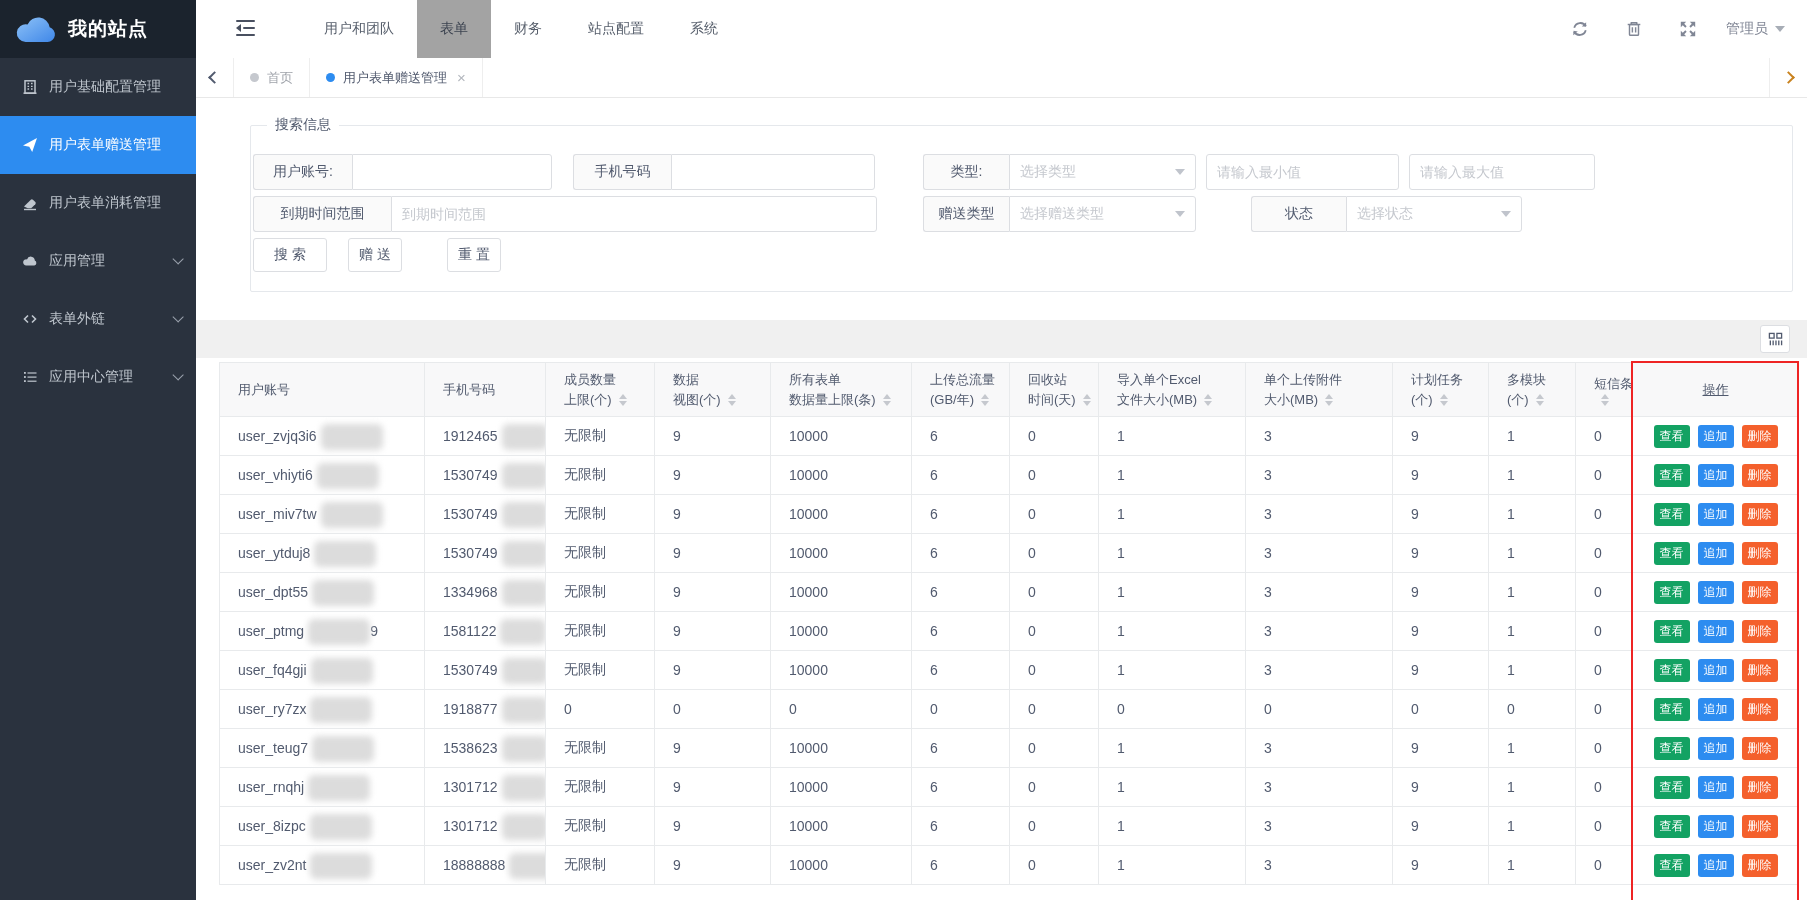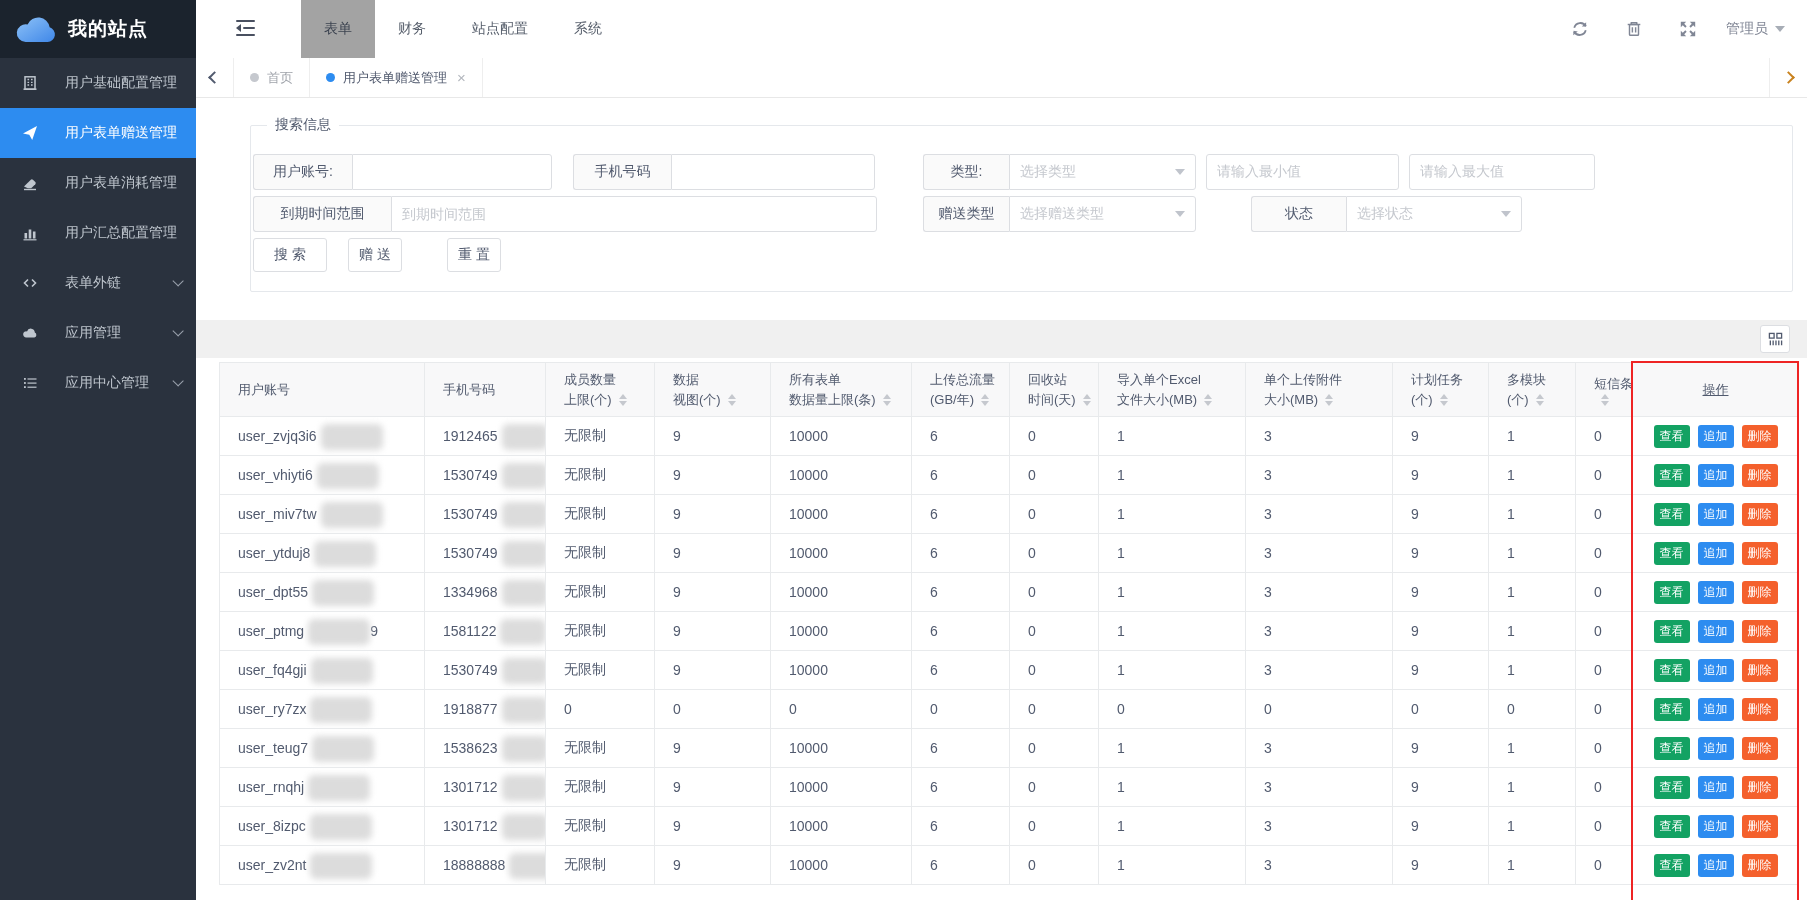--- a/index.html
+++ b/index.html
@@ -3,21 +3,21 @@
 <meta charset="utf-8">
 <style>
   * { margin:0; padding:0; box-sizing:border-box; }
   html,body { width:1807px; height:900px; overflow:hidden; background:#fff;
     font-family:"Liberation Sans","DejaVu Sans",sans-serif; font-size:14px; color:#515a6e; }
 
   
   .sidebar { position:absolute; left:0; top:0; width:196px; height:900px; background:#2a323e; z-index:5; }
   .logo { height:58px; background:#1b232d; display:flex; align-items:center; padding-left:14px; gap:10px; }
   .logo-text { color:#fff; font-size:19px; font-weight:bold; letter-spacing:1px; }
-  .menu-item { height:50px; display:flex; align-items:center; padding-left:22px; gap:27px;
+  .menu-item { height:58px; display:flex; align-items:center; padding-left:22px; gap:11px;
     color:#bfc6ce; font-size:14px; cursor:pointer; position:relative; }
   .menu-item.active { background:#2d8cf0; color:#fff; }
   .menu-item .micon { width:16px; height:16px; flex:0 0 16px; display:inline-flex; }
   .menu-item .micon svg { width:16px; height:16px; }
   .chev { position:absolute; right:16px; width:8px; height:8px; border-right:1.6px solid #9aa2ad;
     border-bottom:1.6px solid #9aa2ad; transform:rotate(45deg) translateY(-3px); }
 
   
   .header { position:absolute; left:196px; top:0; width:1611px; height:58px; background:#fff; z-index:4; }
   .hamburger { position:absolute; left:40px; top:20px; width:19px; height:16px; cursor:pointer; }
@@ -60,21 +60,21 @@
   .main { position:absolute; left:196px; top:98px; width:1611px; height:802px; background:#fff; }
   fieldset.search { position:absolute; left:54px; top:18px; width:1543px; height:176px;
     border:1px solid #e5e8ec; border-radius:2px; }
   fieldset.search legend { margin-left:16px; padding:0 8px; font-size:14px; color:#515a6e; }
   .frow { position:absolute; height:36px; display:flex; }
   .igroup { display:flex; height:36px; }
   .ilabel { background:#fafafa; border:1px solid #dcdee2; border-right:none; border-radius:3px 0 0 3px;
     display:flex; align-items:center; justify-content:center; color:#515a6e; font-size:14px; }
   .ibox { border:1px solid #dcdee2; border-radius:0 3px 3px 0; background:#fff; height:36px;
     font-size:14px; color:#515a6e; padding:0 10px; outline:none; }
-  .ibox.alone { border-radius:3px;font-family:Liberation Serif, serif; }
+  .ibox.alone { border-radius:3px; }
   .ibox::placeholder { color:#c5c8ce; }
   .sel { position:relative; border:1px solid #dcdee2; border-radius:0 3px 3px 0; background:#fff;
     display:flex; align-items:center; padding:0 26px 0 10px; color:#c5c8ce; font-size:14px; cursor:pointer; }
   .sel .caret { position:absolute; right:10px; border-top-color:#c0c4cc; }
   .sbtn { position:absolute; top:0; height:34px; background:#fff; border:1px solid #dcdee2;
     border-radius:3px; font-size:14px; color:#515a6e; cursor:pointer; text-align:center;
     font-family:inherit; white-space:nowrap; }
 
   
   .strip { position:absolute; left:196px; top:320px; width:1611px; height:38px; background:#f0f0f0; z-index:2; }
@@ -147,45 +147,34 @@
           <svg viewBox="0 0 16 16" fill="currentColor">
             <path d="M2 11.5 L8.8 4.7 a1.5 1.5 0 0 1 2.1 0 l2.4 2.4 a1.5 1.5 0 0 1 0 2.1 L9.2 13.3 H5.8 Z"></path>
             <path d="M2 14.5 h12" stroke="currentColor" stroke-width="1.4"></path>
           </svg>
         </span>
         <span>用户表单消耗管理</span>
       </div>
       <div class="menu-item">
         <span class="micon">
           <svg viewBox="0 0 16 16" fill="currentColor">
-            <rect x="2.5" y="8" width="2.6" height="5.5"></rect>
-            <rect x="6.7" y="4.5" width="2.6" height="9"></rect>
-            <rect x="10.9" y="6.5" width="2.6" height="7"></rect>
-            <path d="M1.5 14.8h13" stroke="currentColor" stroke-width="1.2"></path>
+            <path d="M12.4 12.5 H4.4 a3.1 3.1 0 1 1 .6-6.1 A4 4 0 0 1 12.8 7.6 a2.6 2.6 0 0 1 -.4 4.9z"></path>
           </svg>
         </span>
-        <span>用户汇总配置管理</span>
+        <span>应用管理</span>
+        <span class="chev"></span>
       </div>
       <div class="menu-item">
         <span class="micon">
           <svg viewBox="0 0 16 16" fill="none" stroke="currentColor" stroke-width="1.6">
             <path d="M6 4.5 L2.5 8 L6 11.5"></path>
             <path d="M10 4.5 L13.5 8 L10 11.5"></path>
           </svg>
         </span>
         <span>表单外链</span>
-        <span class="chev"></span>
-      </div>
-      <div class="menu-item">
-        <span class="micon">
-          <svg viewBox="0 0 16 16" fill="currentColor">
-            <path d="M12.4 12.5 H4.4 a3.1 3.1 0 1 1 .6-6.1 A4 4 0 0 1 12.8 7.6 a2.6 2.6 0 0 1 -.4 4.9z"></path>
-          </svg>
-        </span>
-        <span>应用管理</span>
         <span class="chev"></span>
       </div>
       <div class="menu-item">
         <span class="micon">
           <svg viewBox="0 0 16 16" fill="currentColor">
             <rect x="2" y="3" width="1.8" height="1.8"></rect>
             <rect x="5.5" y="3.4" width="9" height="1.2"></rect>
             <rect x="2" y="7.1" width="1.8" height="1.8"></rect>
             <rect x="5.5" y="7.5" width="9" height="1.2"></rect>
             <rect x="2" y="11.2" width="1.8" height="1.8"></rect>
@@ -199,20 +188,21 @@
 </div>
 
 <div class="header">
   <div class="hamburger">
     <i class="l1"></i>
       <i class="l2"></i>
       <i class="l3"></i>
       <span class="arr"></span>
   </div>
   <div class="topnav" id="topnav">
+      <div class="nav-item">用户和团队</div>
       <div class="nav-item active">表单</div>
       <div class="nav-item">财务</div>
       <div class="nav-item">站点配置</div>
       <div class="nav-item">系统</div>
     </div>
   <div class="hicons">
     <span class="hicon">
       <svg viewBox="0 0 20 20" fill="none" stroke="currentColor" stroke-width="2">
         <path d="M16.5 7 A7 7 0 0 0 3.6 8.5"></path>
           <path d="M3.5 13 A7 7 0 0 0 16.4 11.5"></path>

